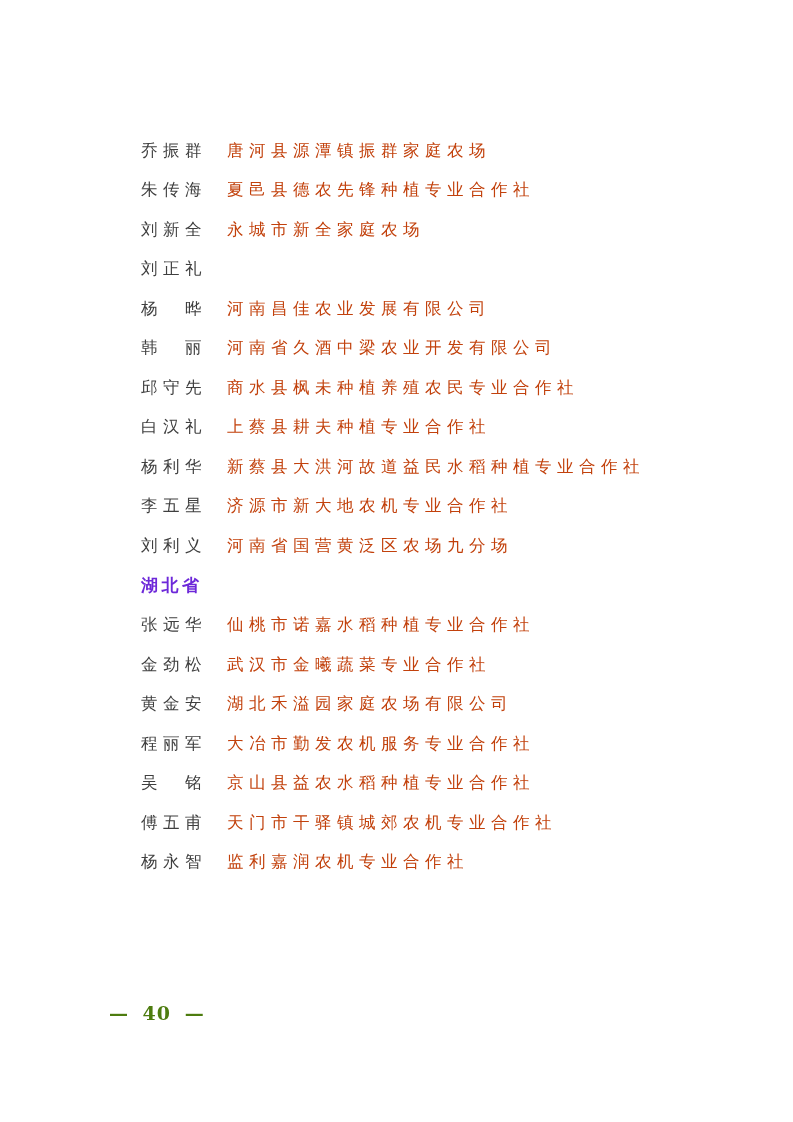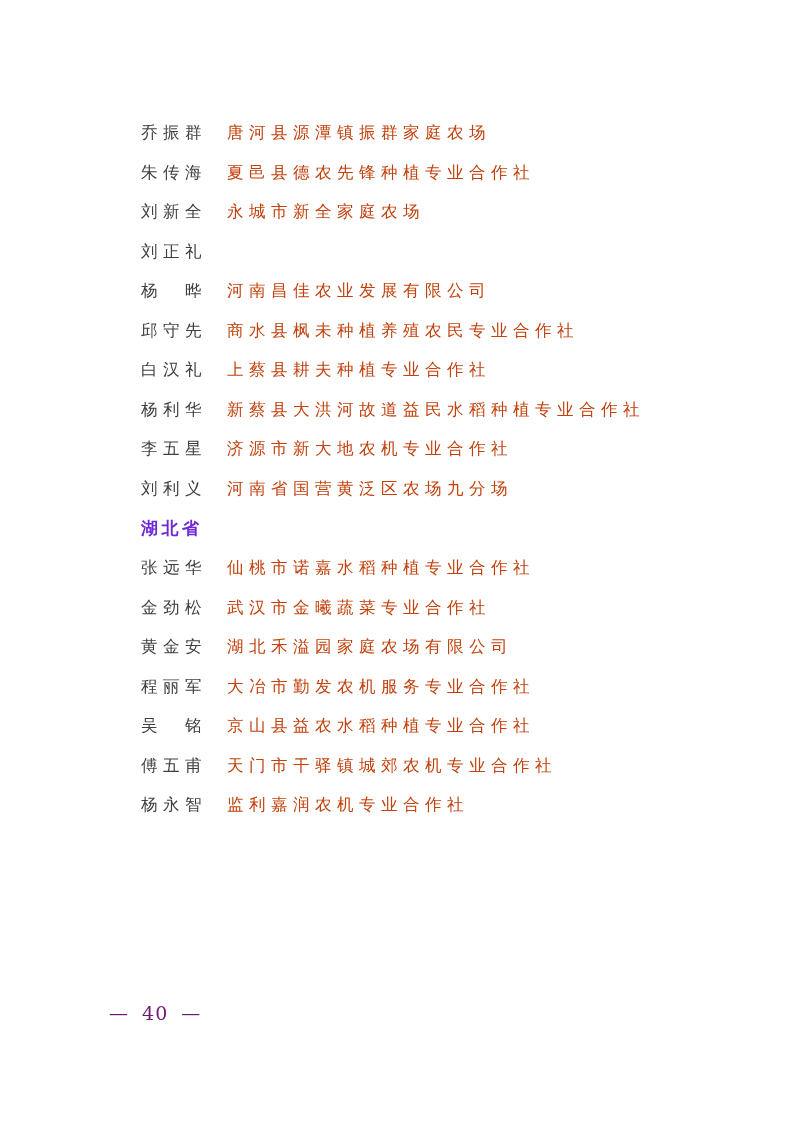--- a/index.html
+++ b/index.html
@@ -17,21 +17,21 @@
   }
   .rows {
     position: absolute;
     top: 122px;
     left: 141px;
     right: 30px;
   }
   .row {
     height: 39.55px;
     display: flex;
-    align-items: flex-start;
+    align-items: flex-end;
     white-space: nowrap;
   }
   .name {
     display: inline-block;
     width: 86px;
     flex: 0 0 86px;
     font-size: 16.5px;
     letter-spacing: 5.5px;
     color: #3f3f3f;
   }
@@ -44,24 +44,25 @@
     font-size: 17px;
     font-weight: bold;
     letter-spacing: 3.5px;
     color: #6d28d9;
   }
   .pagenum {
     position: absolute;
     left: 109px;
     top: 1002px;
     font-size: 19px;
-    color: #701a75;
+    color: #4d7c0f;
     font-family: "DejaVu Serif", "Liberation Serif", serif;
     word-spacing: 6px;
     letter-spacing: 1px;
+    font-weight: bold;
   }
 </style>
 </head>
 <body>
 
 <div class="page">
   <div class="rows" id="rows">
       <div class="row">
         <span class="name">乔振群</span>
         <span class="org">唐河县源潭镇振群家庭农场</span>
@@ -73,20 +74,24 @@
       <div class="row">
         <span class="name">刘新全</span>
         <span class="org">永城市新全家庭农场</span>
       </div>
       <div class="row">
         <span class="name">刘正礼</span>
       </div>
       <div class="row">
         <span class="name">杨　晔</span>
         <span class="org">河南昌佳农业发展有限公司</span>
+      </div>
+      <div class="row">
+        <span class="name">韩　丽</span>
+        <span class="org">河南省久酒中梁农业开发有限公司</span>
       </div>
       <div class="row">
         <span class="name">邱守先</span>
         <span class="org">商水县枫未种植养殖农民专业合作社</span>
       </div>
       <div class="row">
         <span class="name">白汉礼</span>
         <span class="org">上蔡县耕夫种植专业合作社</span>
       </div>
       <div class="row">

